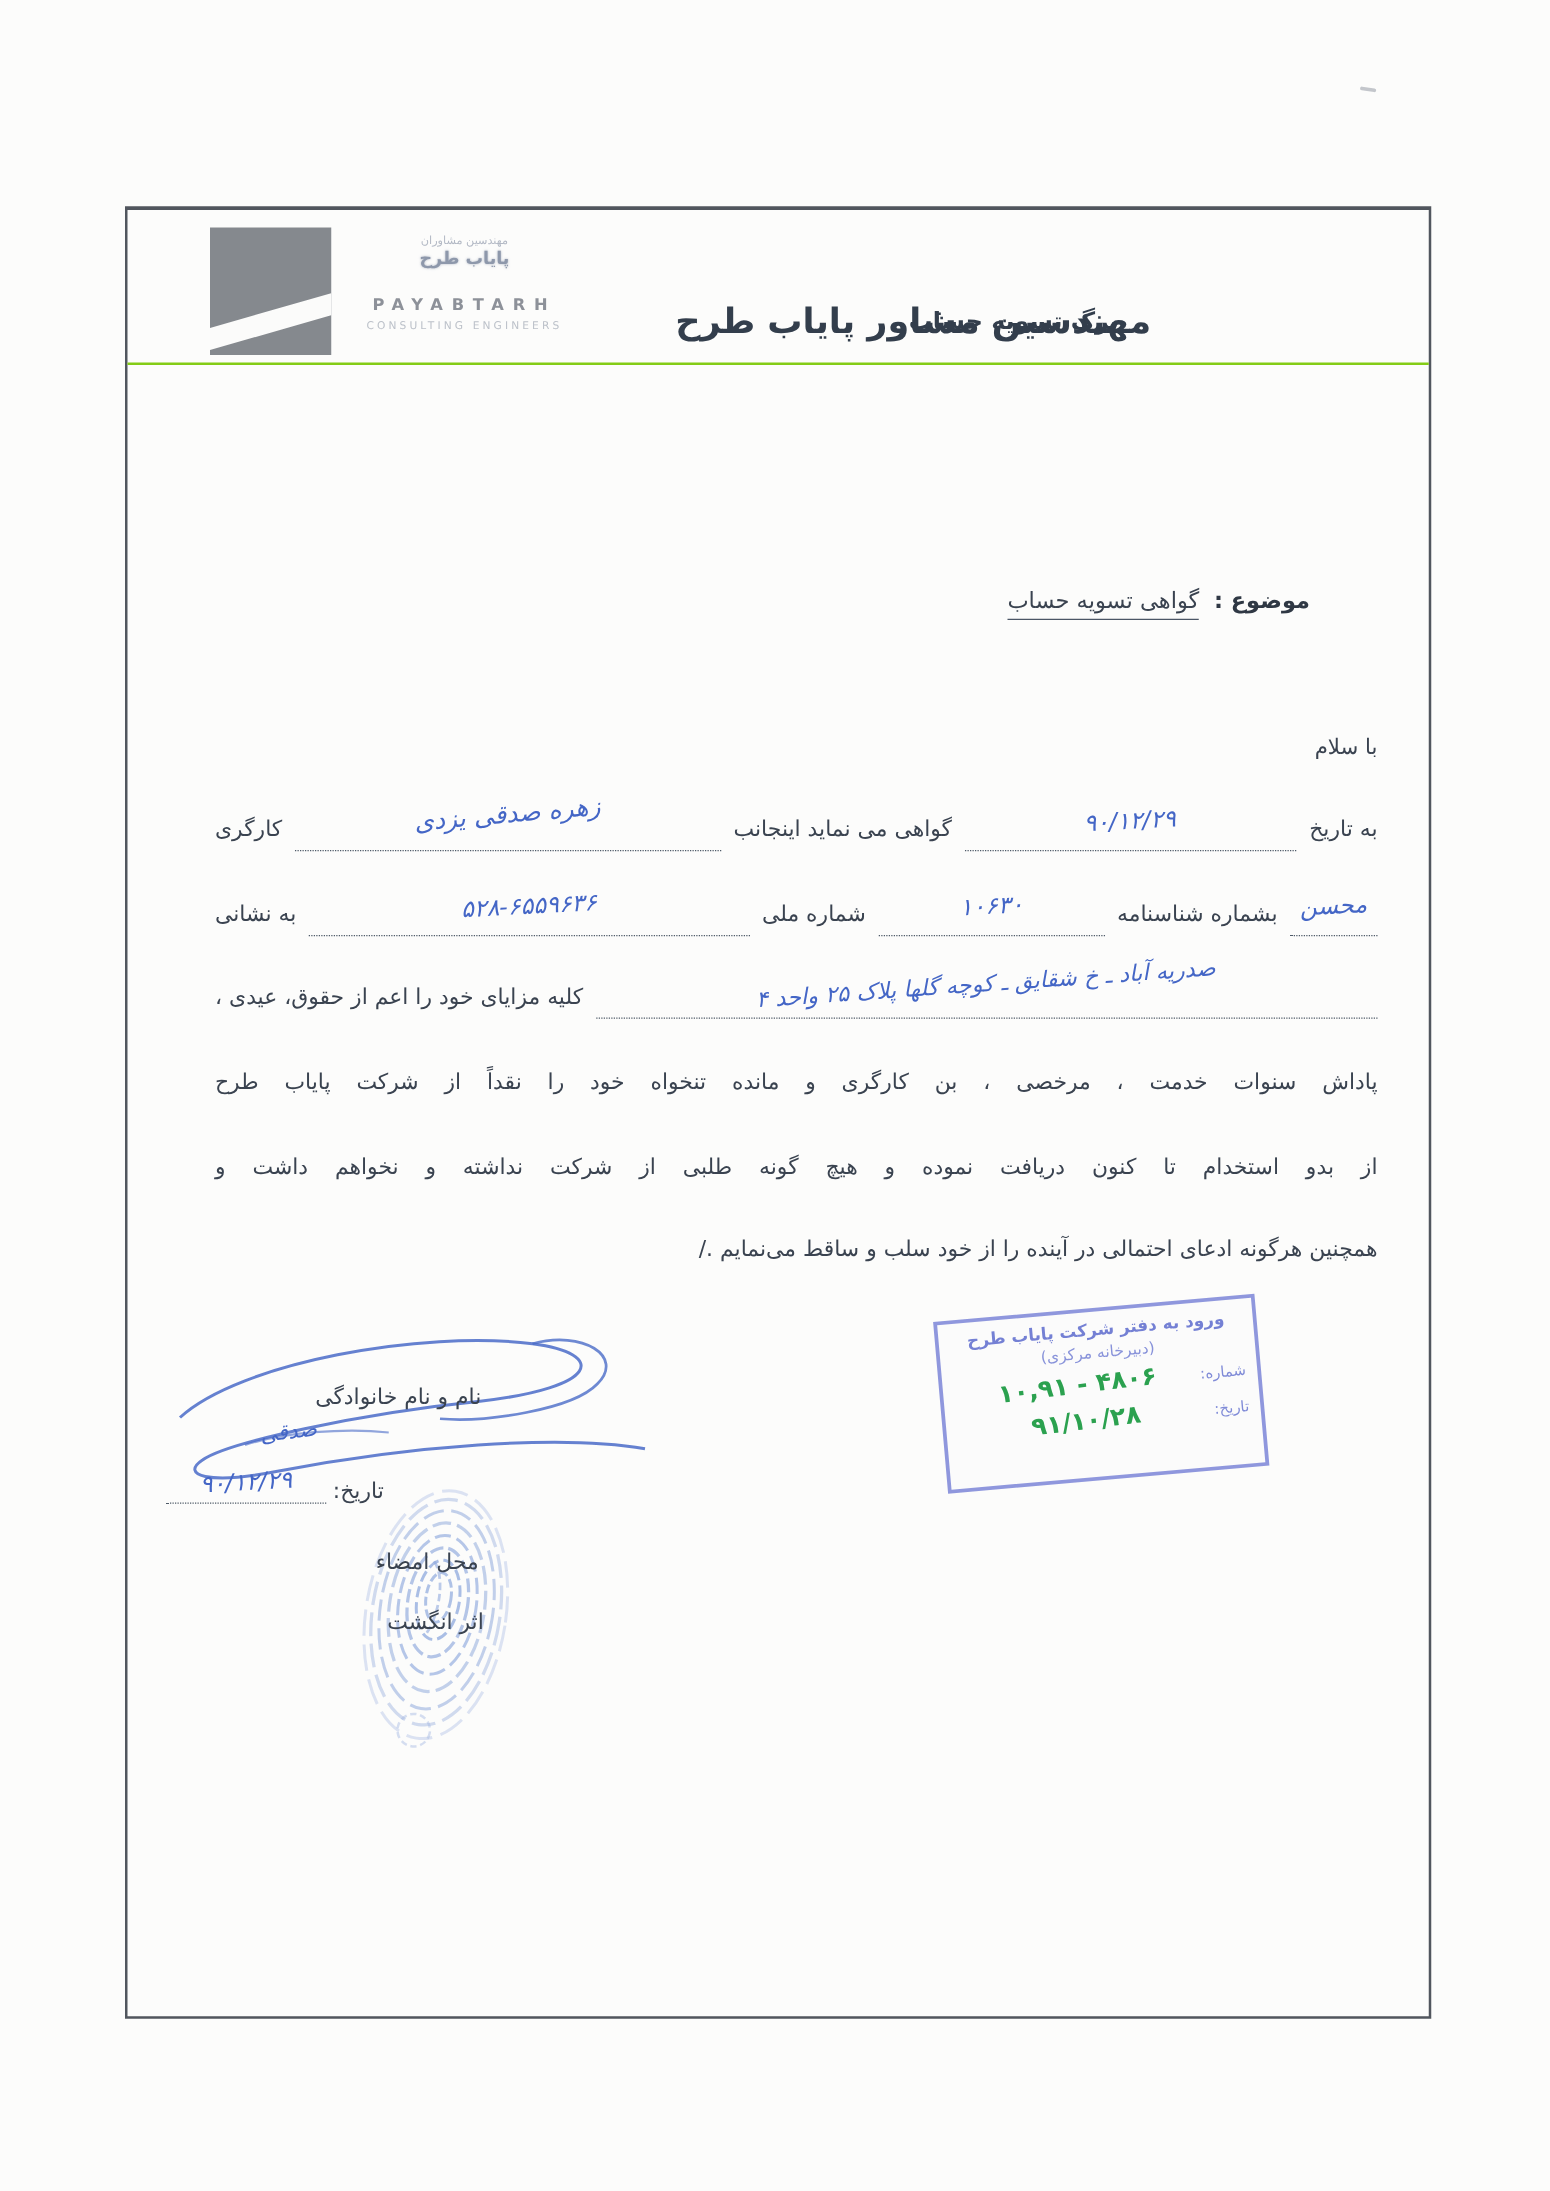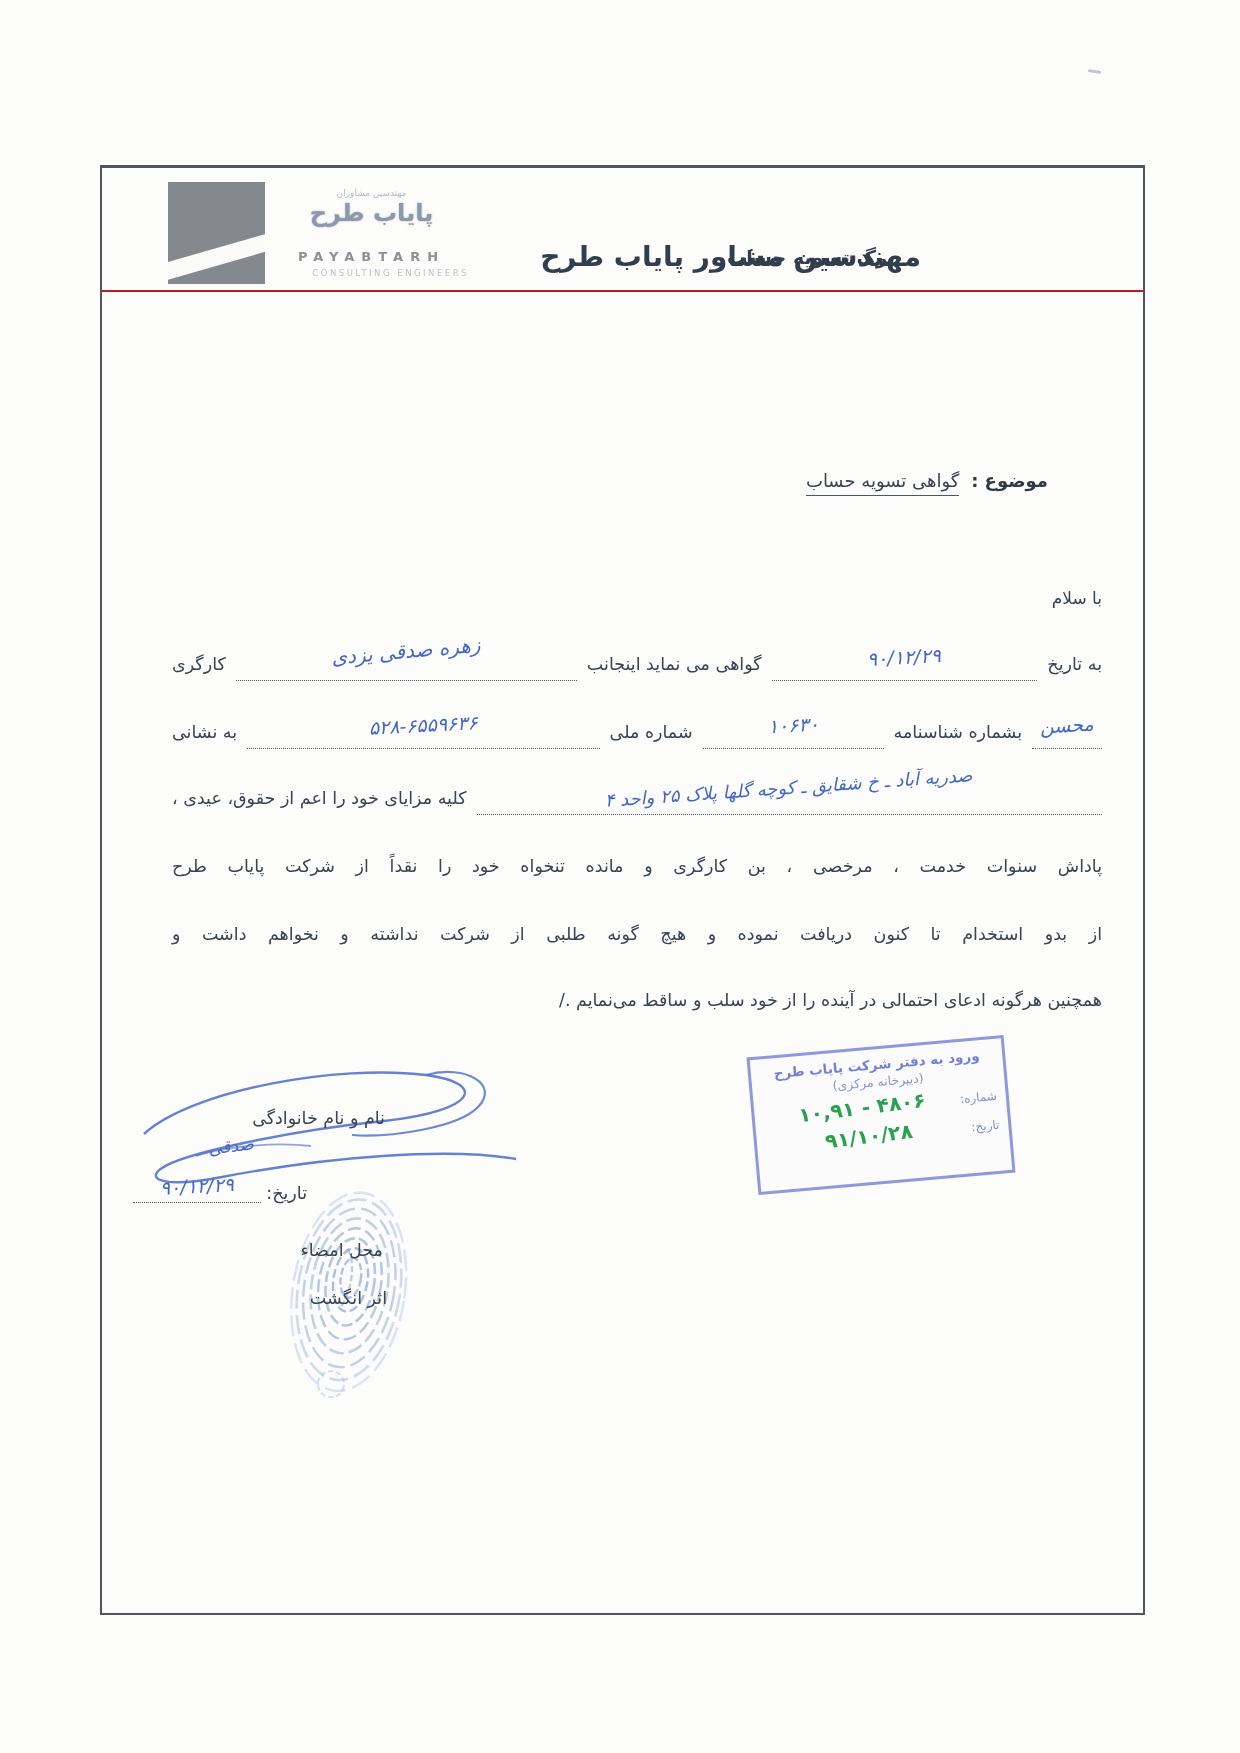--- a/index.html
+++ b/index.html
@@ -11,31 +11,31 @@
     background:#fcfcfb;
     font-family:"DejaVu Sans",sans-serif;
     direction:rtl;
     color:#3a4350;
     overflow:hidden;
   }
   
   .corner-mark{position:absolute;left:1088px;top:70px;width:13px;height:3px;background:#c3c6cb;transform:rotate(8deg);border-radius:2px;}
   
   .frame{position:absolute;left:100px;top:165px;width:1045px;height:1450px;border:2px solid #51565e;border-top-width:3px;box-sizing:border-box;}
-  .header{position:absolute;top:0;left:0;right:0;height:122px;border-bottom:2px solid #b91c1c;}
+  .header{position:absolute;top:0;left:0;right:0;height:122px;border-bottom:2px solid #84cc16;}
   .org-name{position:absolute;right:222px;top:26px;font-size:28px;font-weight:bold;color:#333e4c;letter-spacing:.5px;margin-top:46px;}
   .doc-title{position:absolute;right:248px;top:78px;font-size:19px;font-weight:bold;color:#333e4c;}
   
   .logo-square{position:absolute;left:66px;top:14px;width:97px;height:102px;background:#85898e;overflow:hidden;}
   .logo-swoosh{position:absolute;left:-12%;top:64%;width:135%;height:17%;background:#fbfbfa;transform:rotate(-16deg);border-radius:3px;}
   .logo-text{position:absolute;left:172px;top:20px;width:195px;text-align:center;direction:rtl;}
   .logo-fa-small{font-size:9px;color:#a7aebc;opacity:.85;}
-  .logo-fa{font-size:24px;font-weight:bold;color:#8e98ab;text-shadow:0 0 2px rgba(145,155,175,.75);margin-top:1px;}
+  .logo-fa{font-size:14px;font-weight:bold;color:#8e98ab;text-shadow:0 0 2px rgba(145,155,175,.75);margin-top:1px;}
   .logo-en{font-size:13px;font-weight:bold;color:#8d9199;letter-spacing:7px;margin-top:22px;direction:ltr;}
-  .logo-en-sub{font-size:8.5px;color:#bcc1c9;letter-spacing:2.5px;margin-top:4px;direction:ltr;text-align:right;}
+  .logo-en-sub{font-size:8.5px;color:#bcc1c9;letter-spacing:2.5px;margin-top:4px;direction:ltr;}
   
   .subject{position:absolute;top:470px;right:192px;font-size:18px;}
   .subject-label{font-weight:bold;color:#2f3844;}
   .subject-value{border-bottom:1.5px solid #4b5666;padding-bottom:4px;margin-right:6px;}
   .salutation{position:absolute;top:588px;right:138px;font-size:17px;text-align:right;}
   
   .bodyline{position:absolute;right:138px;left:172px;font-size:17.5px;line-height:1.9;}
   .flexline{display:flex;align-items:flex-end;gap:10px;}
   .pt{white-space:nowrap;}
   .blank{border-bottom:1.6px dotted #4e5a68;position:relative;text-align:center;min-width:50px;}

